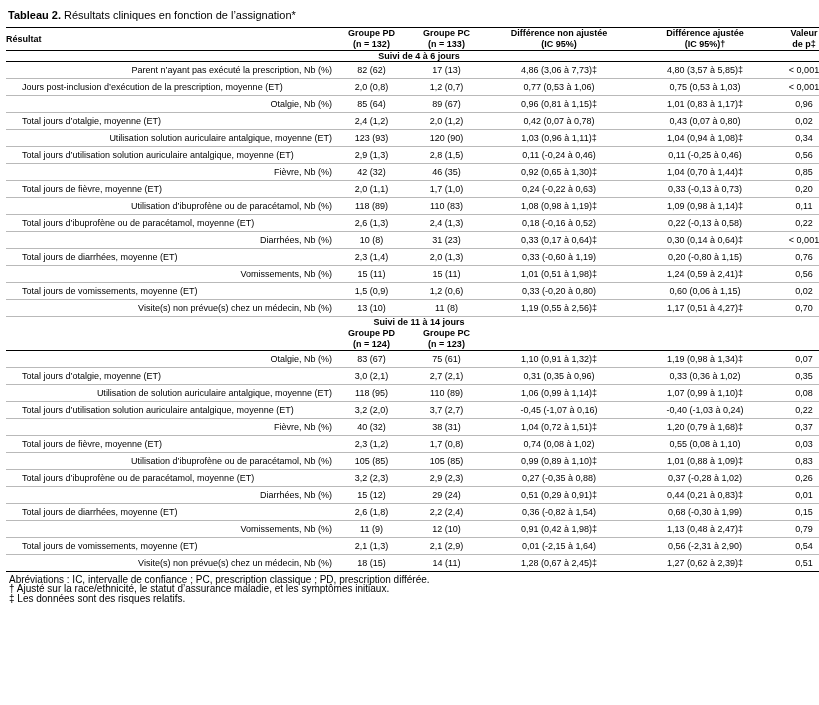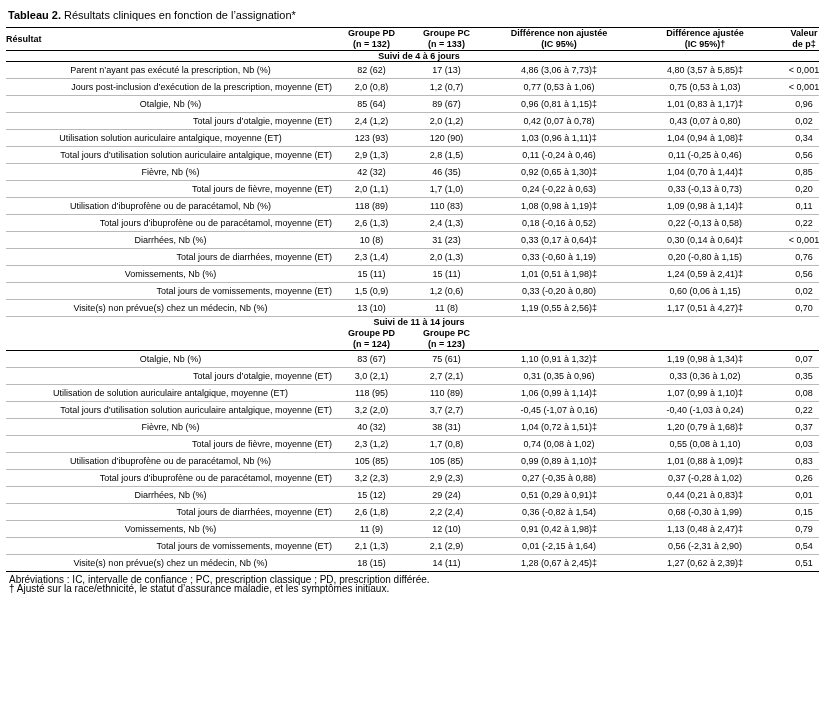--- a/index.html
+++ b/index.html
@@ -81,25 +81,25 @@
     padding: 0 2px 3px 2px;
     border-bottom: 0.8px solid #000;
   }
   tr.data td {
     font-size: 9px;
     line-height: 11px;
     padding: 2.5px 2px;
     border-bottom: 0.6px solid #b9b9b9;
   }
   tr.data td.lbl {
-    text-align: center;
+    text-align: right;
     padding-left: 3px;
   }
   tr.data td.ind {
-    text-align: right;
+    text-align: left;
     padding-left: 16px;
   }
   tr.data td.num {
     text-align: center;
   }
   tr.data.last td {
     border-bottom: none;
   }
   .footnotes {
     margin-top: 3px;
@@ -400,15 +400,16 @@
         </tr>
         <tr class="rule-bottom">
           <td colspan="6" style="height: 0px;"></td>
         </tr>
       </tbody>
   </table>
 
   <div class="footnotes">
     <div>Abréviations : IC, intervalle de confiance ; PC, prescription classique ; PD, prescription différée.</div>
     <div>†  Ajusté sur la race/ethnicité, le statut d’assurance maladie, et les symptômes initiaux.</div>
+    <div>‡  Les données sont des risques relatifs.</div>
   </div>
 
 </div>
 
 </body></html>

